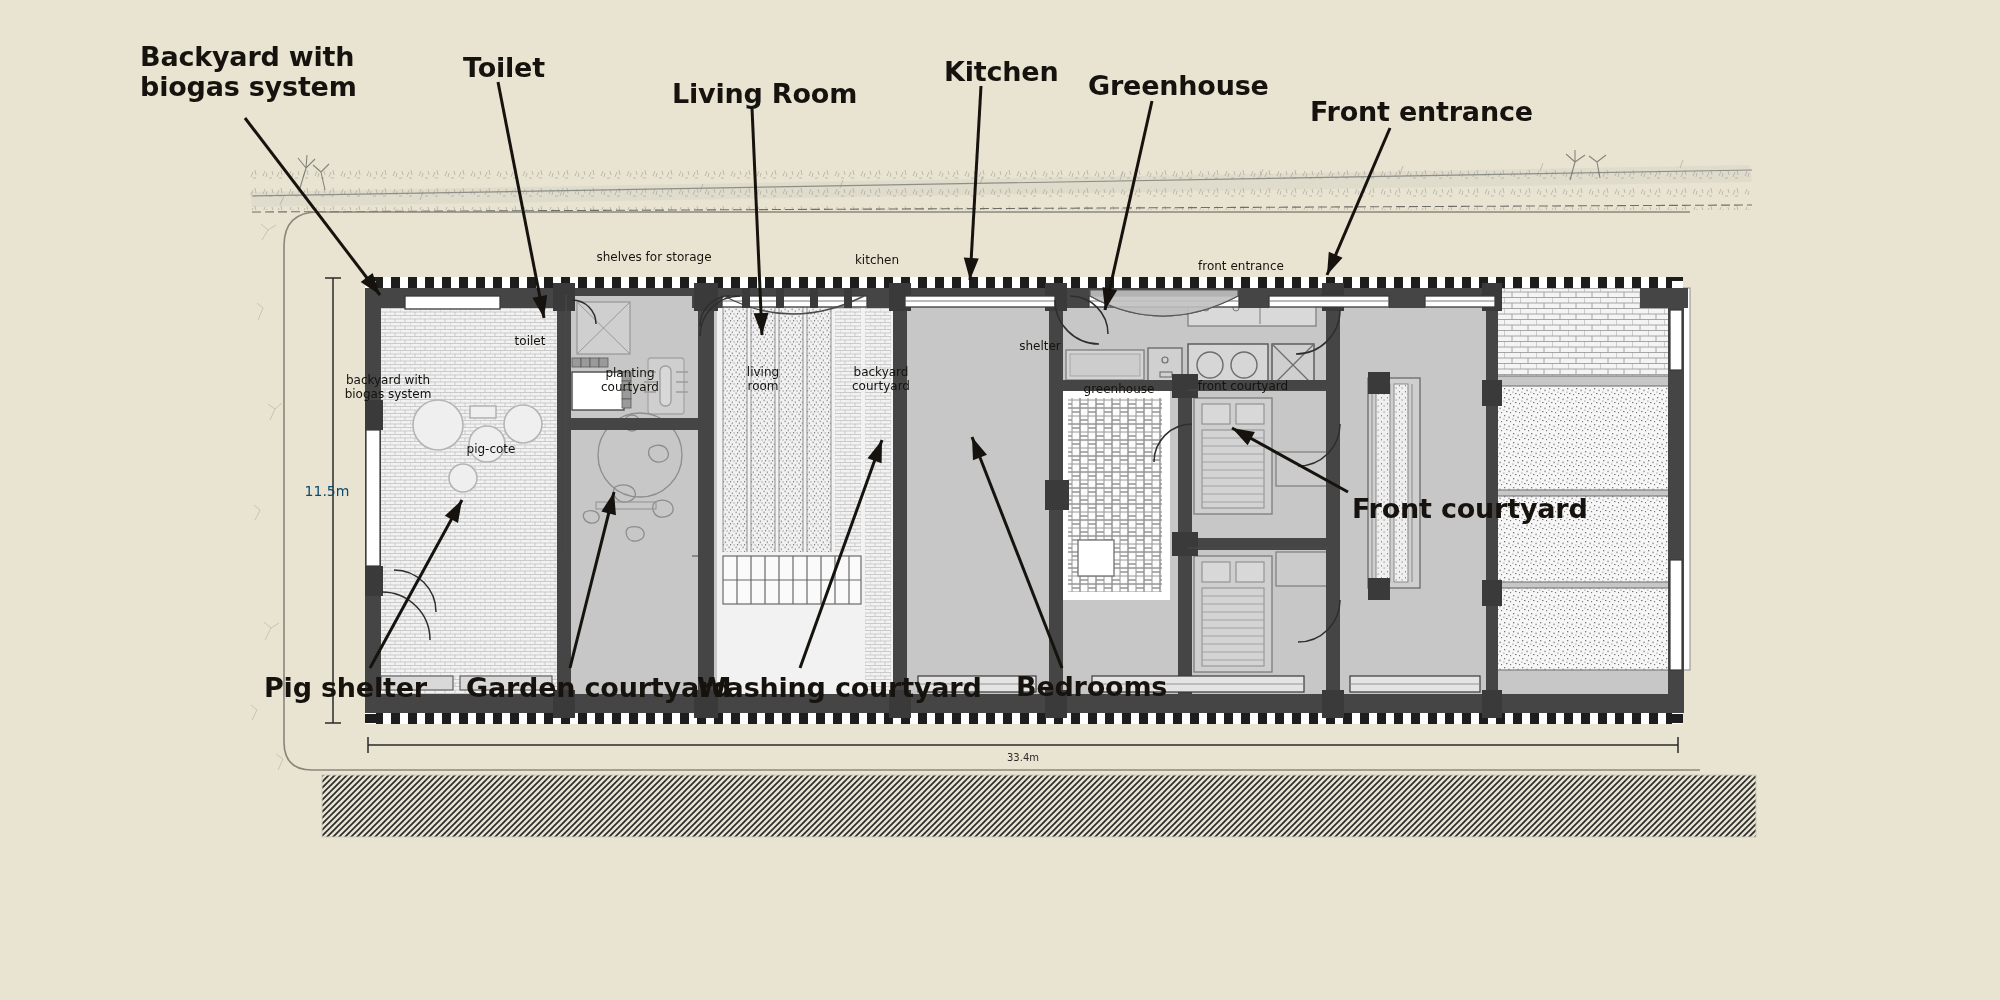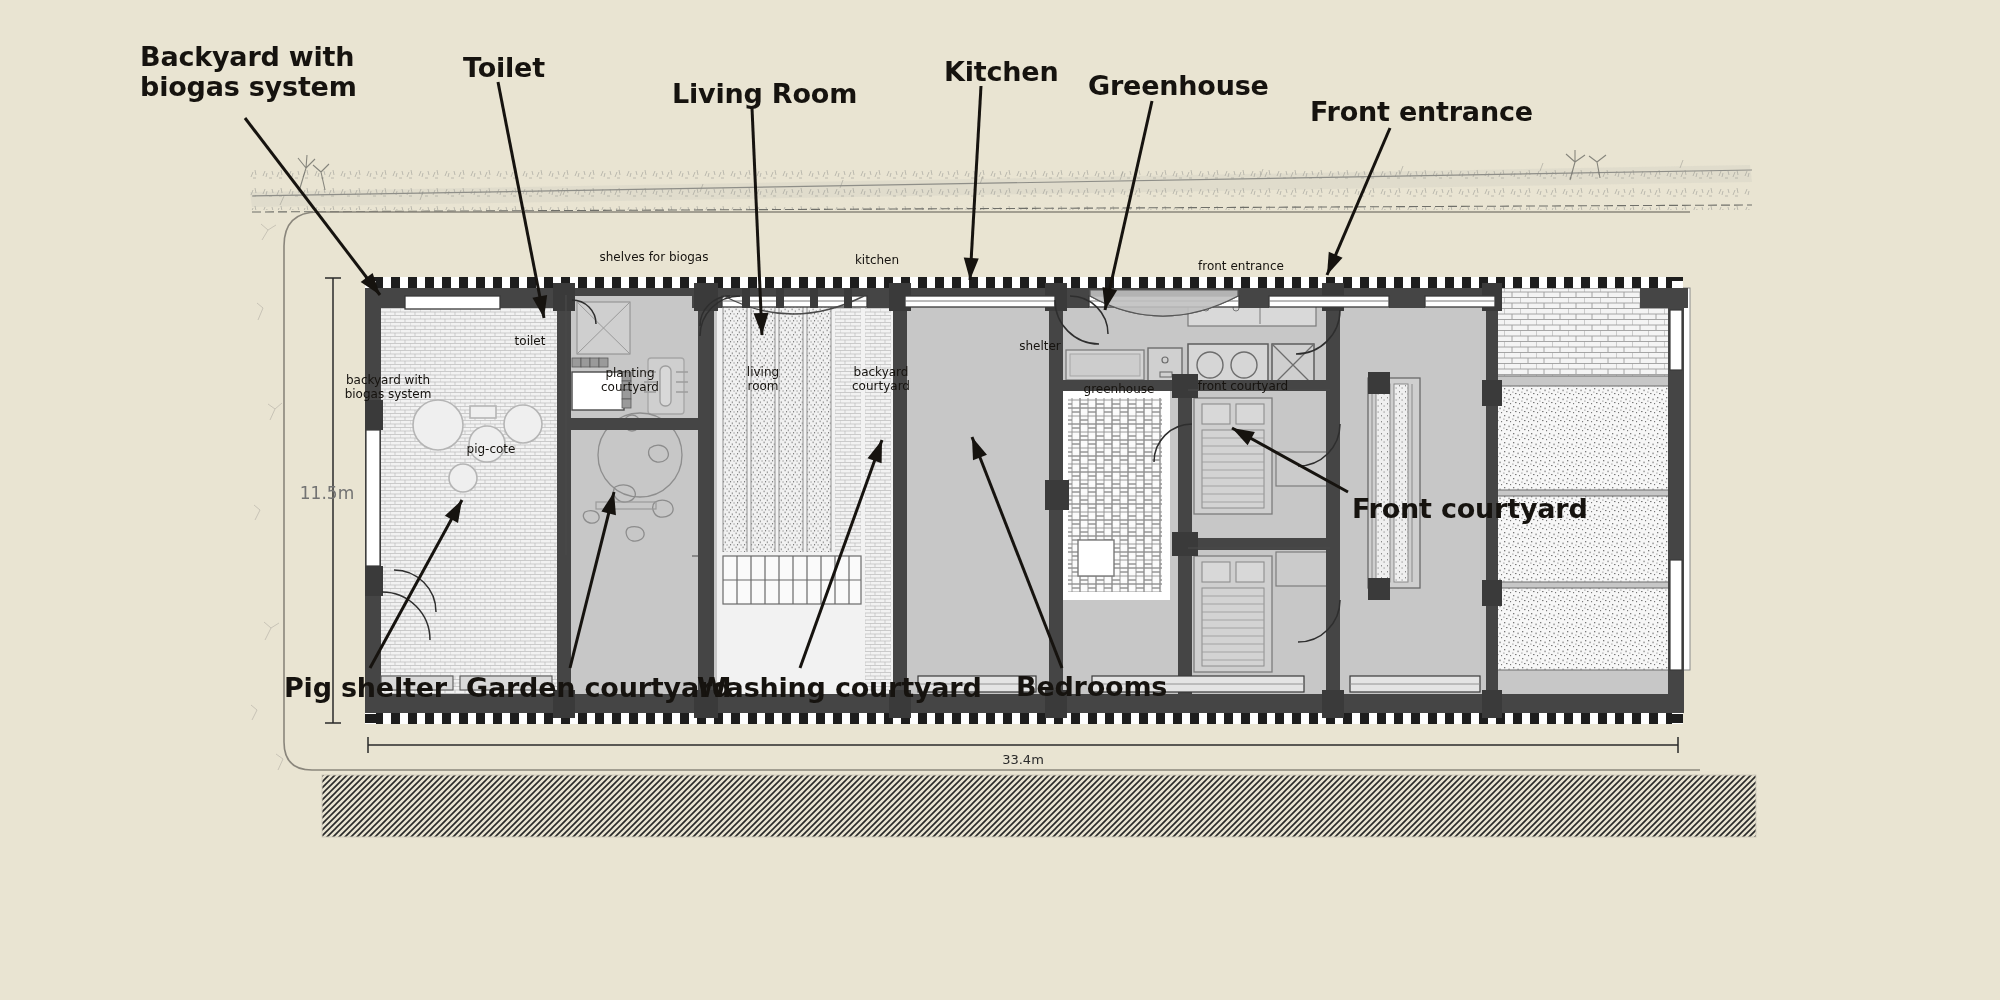--- a/index.html
+++ b/index.html
@@ -483,45 +483,45 @@
           <polygon points="462,500 458.01130030576843,522.8984775640049 444.85485628814587,515.6937582210212" fill="#16130f"></polygon>
         </g>
       </g>
   </svg>
 
   <div id="plan-labels">
       <div style="position: absolute; transform: translate(-50%, -50%); white-space: pre-line; text-align: center; line-height: 1.18; color: rgb(22, 19, 15); font-family: &quot;DejaVu Sans&quot;, sans-serif; left: 388px; top: 387px; font-size: 12px;">backyard with
 biogas system</div>
       <div style="position: absolute; transform: translate(-50%, -50%); white-space: pre-line; text-align: center; line-height: 1.18; color: rgb(22, 19, 15); font-family: &quot;DejaVu Sans&quot;, sans-serif; left: 491px; top: 449px; font-size: 12px;">pig-cote</div>
       <div style="position: absolute; transform: translate(-50%, -50%); white-space: pre-line; text-align: center; line-height: 1.18; color: rgb(22, 19, 15); font-family: &quot;DejaVu Sans&quot;, sans-serif; left: 530px; top: 341px; font-size: 12px;">toilet</div>
-      <div style="position: absolute; transform: translate(-50%, -50%); white-space: pre-line; text-align: center; line-height: 1.18; color: rgb(22, 19, 15); font-family: &quot;DejaVu Sans&quot;, sans-serif; left: 654px; top: 257px; font-size: 12px;">shelves for biogas</div>
+      <div style="position: absolute; transform: translate(-50%, -50%); white-space: pre-line; text-align: center; line-height: 1.18; color: rgb(22, 19, 15); font-family: &quot;DejaVu Sans&quot;, sans-serif; left: 654px; top: 257px; font-size: 12px;">shelves for storage</div>
       <div style="position: absolute; transform: translate(-50%, -50%); white-space: pre-line; text-align: center; line-height: 1.18; color: rgb(22, 19, 15); font-family: &quot;DejaVu Sans&quot;, sans-serif; left: 630px; top: 380px; font-size: 12px;">planting
 courtyard</div>
       <div style="position: absolute; transform: translate(-50%, -50%); white-space: pre-line; text-align: center; line-height: 1.18; color: rgb(22, 19, 15); font-family: &quot;DejaVu Sans&quot;, sans-serif; left: 763px; top: 379px; font-size: 12px;">living
 room</div>
       <div style="position: absolute; transform: translate(-50%, -50%); white-space: pre-line; text-align: center; line-height: 1.18; color: rgb(22, 19, 15); font-family: &quot;DejaVu Sans&quot;, sans-serif; left: 881px; top: 379px; font-size: 12px;">backyard
 courtyard</div>
       <div style="position: absolute; transform: translate(-50%, -50%); white-space: pre-line; text-align: center; line-height: 1.18; color: rgb(22, 19, 15); font-family: &quot;DejaVu Sans&quot;, sans-serif; left: 877px; top: 260px; font-size: 12px;">kitchen</div>
       <div style="position: absolute; transform: translate(-50%, -50%); white-space: pre-line; text-align: center; line-height: 1.18; color: rgb(22, 19, 15); font-family: &quot;DejaVu Sans&quot;, sans-serif; left: 1040px; top: 346px; font-size: 12px;">shelter</div>
       <div style="position: absolute; transform: translate(-50%, -50%); white-space: pre-line; text-align: center; line-height: 1.18; color: rgb(22, 19, 15); font-family: &quot;DejaVu Sans&quot;, sans-serif; left: 1119px; top: 389px; font-size: 12px;">greenhouse</div>
       <div style="position: absolute; transform: translate(-50%, -50%); white-space: pre-line; text-align: center; line-height: 1.18; color: rgb(22, 19, 15); font-family: &quot;DejaVu Sans&quot;, sans-serif; left: 1241px; top: 266px; font-size: 12px;">front entrance</div>
       <div style="position: absolute; transform: translate(-50%, -50%); white-space: pre-line; text-align: center; line-height: 1.18; color: rgb(22, 19, 15); font-family: &quot;DejaVu Sans&quot;, sans-serif; left: 1243px; top: 386px; font-size: 12px;">front courtyard</div>
     </div>
 
-  <div class="dim-v" style="position:absolute;left:297px;top:483px;width:60px;text-align:center;font-size:17px;color:#737373;font-family:'DejaVu Sans',sans-serif;">11.5m</div>
-  <div class="dim-h" style="position:absolute;left:948px;top:752px;width:150px;text-align:center;font-size:13px;color:#2a2a2a;font-family:'DejaVu Sans',sans-serif;">33.4m</div>
+  <div class="dim-v" style="position:absolute;left:297px;top:483px;width:60px;text-align:center;font-size:14px;color:#0c4a6e;font-family:'DejaVu Sans',sans-serif;">11.5m</div>
+  <div class="dim-h" style="position:absolute;left:948px;top:752px;width:150px;text-align:center;font-size:10px;color:#2a2a2a;font-family:'DejaVu Sans',sans-serif;">33.4m</div>
 
   <div id="callout-labels">
       <div class="callout-label" style="left: 140px; top: 42px;">Backyard with
 biogas system</div>
       <div class="callout-label" style="left: 463px; top: 53px;">Toilet</div>
       <div class="callout-label" style="left: 672px; top: 79px;">Living Room</div>
       <div class="callout-label" style="left: 944px; top: 57px;">Kitchen</div>
       <div class="callout-label" style="left: 1088px; top: 71px;">Greenhouse</div>
       <div class="callout-label" style="left: 1310px; top: 97px;">Front entrance</div>
       <div class="callout-label" style="left: 1352px; top: 494px;">Front courtyard</div>
       <div class="callout-label" style="left: 1016px; top: 672px;">Bedrooms</div>
       <div class="callout-label" style="left: 697px; top: 673px;">Washing courtyard</div>
       <div class="callout-label" style="left: 466px; top: 673px;">Garden courtyard</div>
-      <div class="callout-label" style="left: 284px; top: 673px;">Pig shelter</div>
+      <div class="callout-label" style="left: 264px; top: 673px;">Pig shelter</div>
     </div>
 
 </div>
 
 </body></html>

